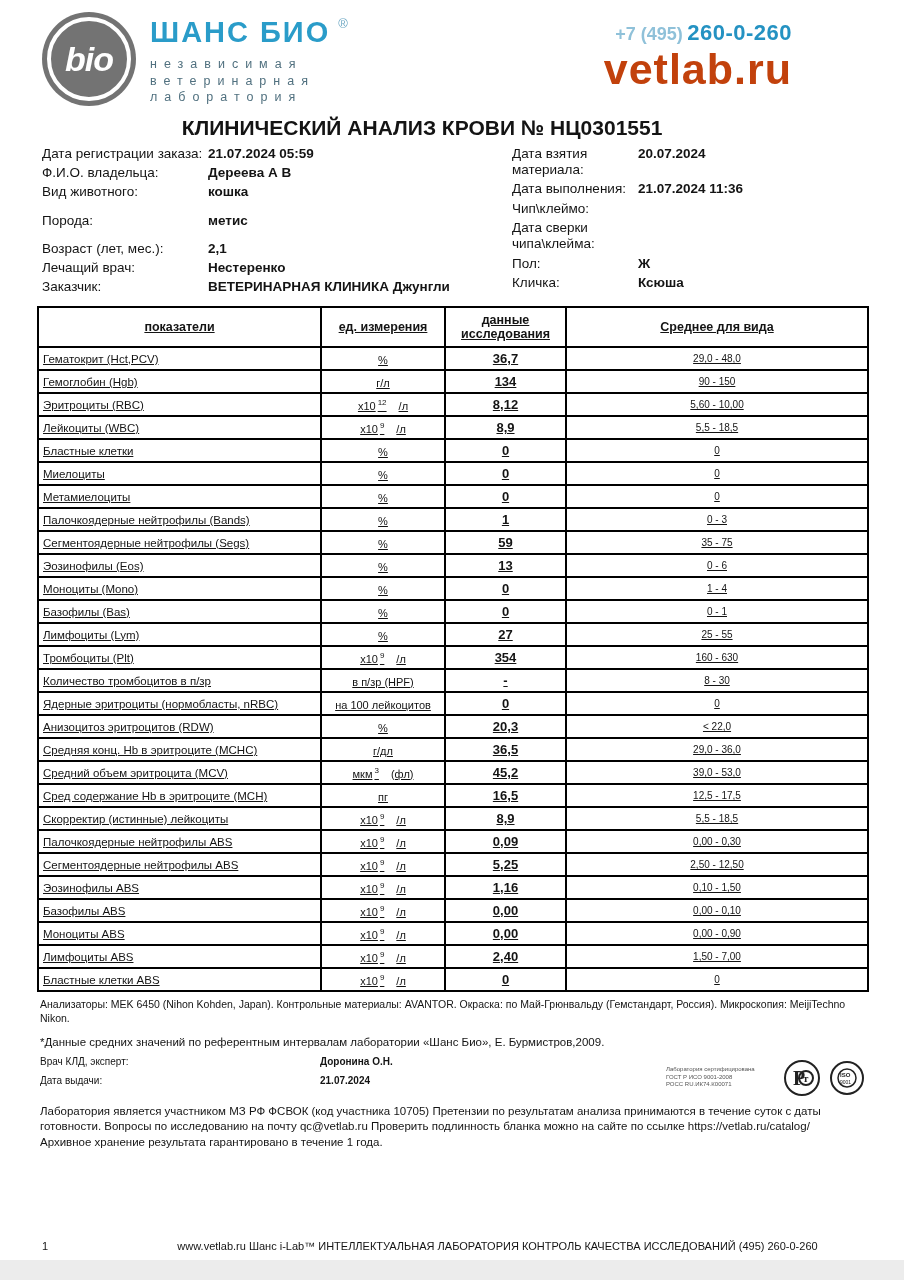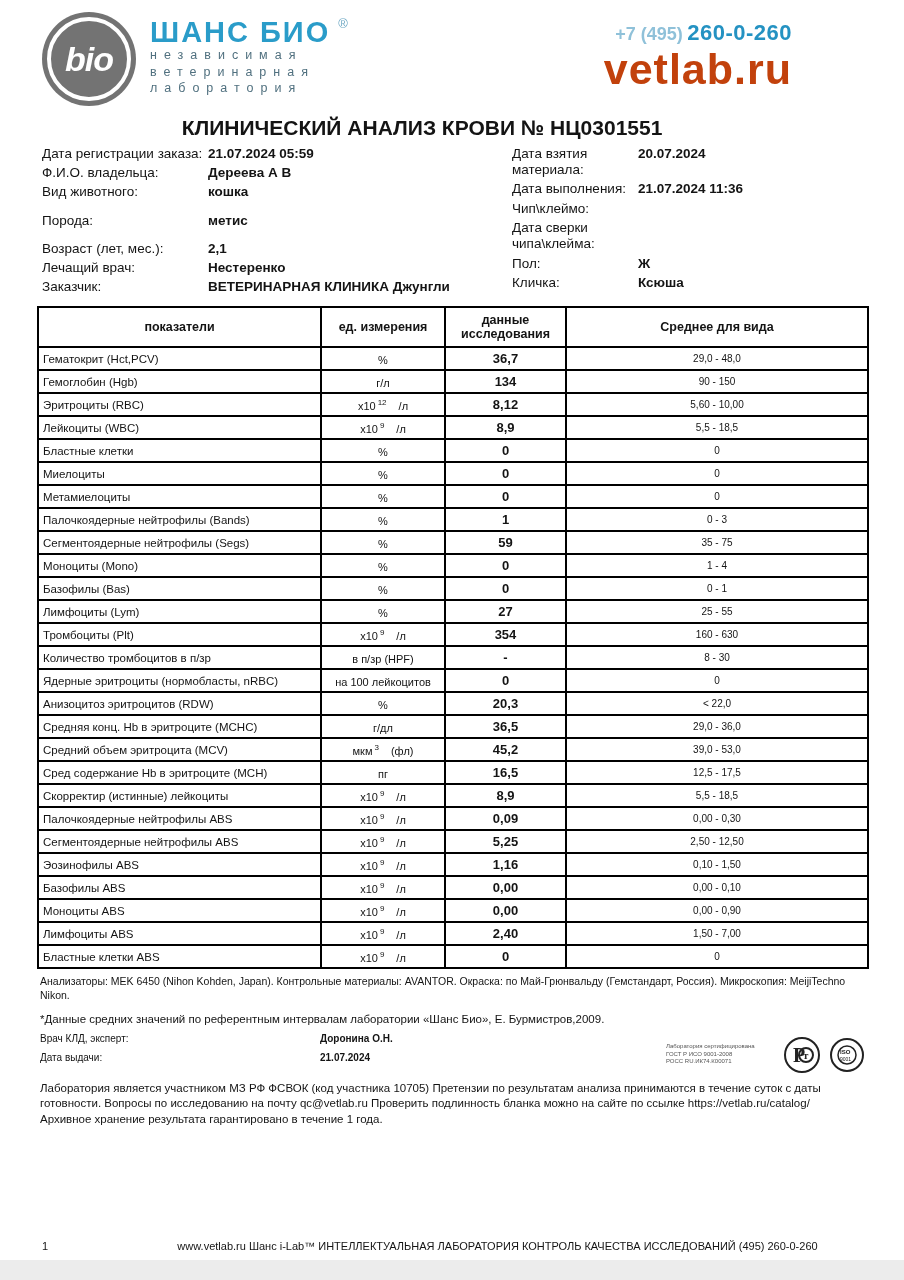--- a/index.html
+++ b/index.html
@@ -9,21 +9,21 @@
   
   header{display:flex;justify-content:space-between;align-items:flex-start;padding:12px 112px 0 42px;}
   .logo-row{display:flex;align-items:flex-start;gap:14px;}
   .logo{width:94px;height:94px;border-radius:50%;background:#737373;position:relative;flex:0 0 auto;font-style:italic;}
   .logo::after{content:"";position:absolute;inset:5px;border:4px solid #fff;border-radius:50%;}
   .logo-text{position:absolute;inset:0;display:flex;align-items:center;justify-content:center;color:#fff;font-weight:bold;font-size:34px;letter-spacing:-1px;z-index:2;}
   .brand-block{padding-top:6px;}
   .brand-line{display:flex;align-items:flex-start;gap:8px;}
   .brand-name{color:#2a9cc9;font-weight:bold;font-size:29px;letter-spacing:2px;line-height:1;}
   .reg-mark{color:#6fa9c4;font-size:13px;position:relative;top:-2px;}
-  .tagline{color:#50707f;font-size:12.5px;line-height:16.5px;letter-spacing:7px;}
+  .tagline{margin-top:9px;color:#50707f;font-size:12.5px;line-height:16.5px;letter-spacing:7px;}
   .contact-block{text-align:right;padding-top:8px;}
   .phone{white-space:nowrap;}
   .phone-prefix{color:#8fc1d9;font-size:18px;font-weight:bold;}
   .phone-main{color:#2492c2;font-size:22px;font-weight:bold;letter-spacing:0.5px;}
   .site{margin-top:2px;color:#c2410c;font-weight:bold;font-size:43px;letter-spacing:1px;line-height:1;}
 
   
   .title{margin:10px 0 6px 0;padding-right:60px;text-align:center;font-size:21px;font-weight:bold;letter-spacing:0;}
 
   
@@ -32,21 +32,21 @@
   .info-col.right{flex:1;}
   .info-row{display:flex;align-items:flex-start;margin-bottom:3px;font-size:13.5px;line-height:1.2;}
   .info-label{flex:0 0 auto;}
   .info-col.left .info-label{width:166px;}
   .info-col.right .info-label{width:126px;}
   .info-value{font-weight:bold;}
   .info-col.left .info-row:nth-child(4){margin-top:12px;margin-bottom:12px;}
   .info-col.right .info-row:nth-child(5){margin-top:4px;align-items:flex-end;}
 
   
-  table.results{border-collapse:collapse;margin:2px 37px 0 37px;width:830px;table-layout:fixed;}
+  table.results{border-collapse:collapse;margin:2px 37px 0 37px;width:830px;table-layout:fixed;text-decoration:underline;}
   table.results th,table.results td{border:2px solid #000;padding:2px 4px;}
   table.results th{font-size:12.5px;font-weight:bold;padding:5px 4px;}
   td.c-name{font-size:11.5px;text-align:left;padding-left:7px;height:17px;}
   td.c-unit{font-size:11px;text-align:center;}
   td.c-value{font-size:13px;font-weight:bold;text-align:center;}
   td.c-range{font-size:10px;text-align:center;}
   .unit-sup{vertical-align:super;font-size:8px;margin-left:2px;}
   .unit-suffix{margin-left:12px;}
   .unit-sup:empty,.unit-suffix:empty{margin:0;}
 
@@ -227,20 +227,26 @@
           <td class="c-name">Палочкоядерные нейтрофилы (Bands)</td>
           <td class="c-unit"><span>%</span><span class="unit-sup"></span><span class="unit-suffix"></span></td>
           <td class="c-value">1</td>
           <td class="c-range">0 - 3</td>
         </tr>
         <tr>
           <td class="c-name">Сегментоядерные нейтрофилы (Segs)</td>
           <td class="c-unit"><span>%</span><span class="unit-sup"></span><span class="unit-suffix"></span></td>
           <td class="c-value">59</td>
           <td class="c-range">35 - 75</td>
+        </tr>
+        <tr>
+          <td class="c-name">Эозинофилы (Eos)</td>
+          <td class="c-unit"><span>%</span><span class="unit-sup"></span><span class="unit-suffix"></span></td>
+          <td class="c-value">13</td>
+          <td class="c-range">0 - 6</td>
         </tr>
         <tr>
           <td class="c-name">Моноциты (Mono)</td>
           <td class="c-unit"><span>%</span><span class="unit-sup"></span><span class="unit-suffix"></span></td>
           <td class="c-value">0</td>
           <td class="c-range">1 - 4</td>
         </tr>
         <tr>
           <td class="c-name">Базофилы (Bas)</td>
           <td class="c-unit"><span>%</span><span class="unit-sup"></span><span class="unit-suffix"></span></td>

